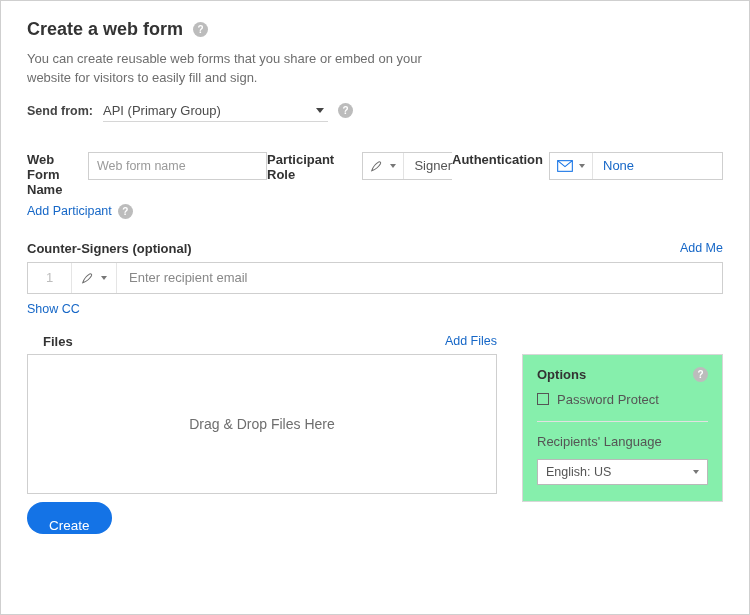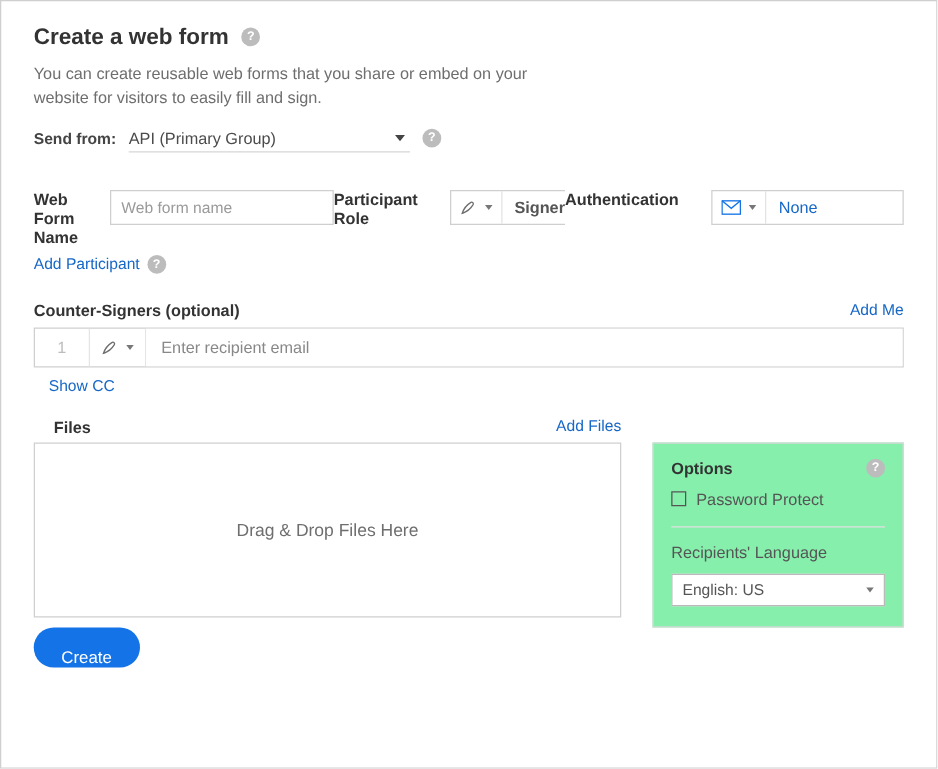--- a/index.html
+++ b/index.html
@@ -99,36 +99,36 @@
     outline: none;
   }
   .text-input::placeholder { color: #9a9a9a; }
   .combined-cell {
     display: flex;
     height: 28px;
     border: 1px solid #cfcfcf;
     align-items: center;
   }
   .combo-2 { border-right: none; }
-  .combo-3 { flex: 1; margin-left: 20px; }
+  .combo-3 { flex: 1; }
   .role-left {
     display: flex;
     align-items: center;
     gap: 6px;
     padding: 0 7px;
     border-right: 1px solid #e3e3e3;
     height: 100%;
   }
   .small-caret {
     width: 0; height: 0;
     border-left: 3px solid transparent;
     border-right: 3px solid transparent;
     border-top: 4px solid #777;
   }
-  .role-text { padding-left: 10px; color: #555; font-weight: bold; }
+  .role-text { padding-left: 10px; color: #555; }
   .auth-text { padding-left: 10px; color: #1667c7; }
   .pen-svg { width: 14px; height: 14px; display:block; }
   .mail-svg { width: 16px; height: 12px; display:block; }
   .add-participant {
     display: flex;
     align-items: center;
     gap: 6px;
     margin-top: 7px;
     margin-bottom: 22px;
   }
@@ -163,21 +163,21 @@
   }
   .counter-input {
     flex: 1;
     border: none;
     outline: none;
     padding: 0 12px;
     font-size: 13px;
     color: #555;
   }
   .counter-input::placeholder { color: #888; }
-  .show-cc { margin-bottom: 18px; display:inline-block;margin-left:12px; }
+  .show-cc { margin-bottom: 18px; display:inline-block; }
   .files-header {
     display: flex;
     justify-content: space-between;
     width: 470px;
     margin-bottom: 5px;
     align-items: center;
     padding-left: 16px;
   }
   .files-row {
     display: flex;

